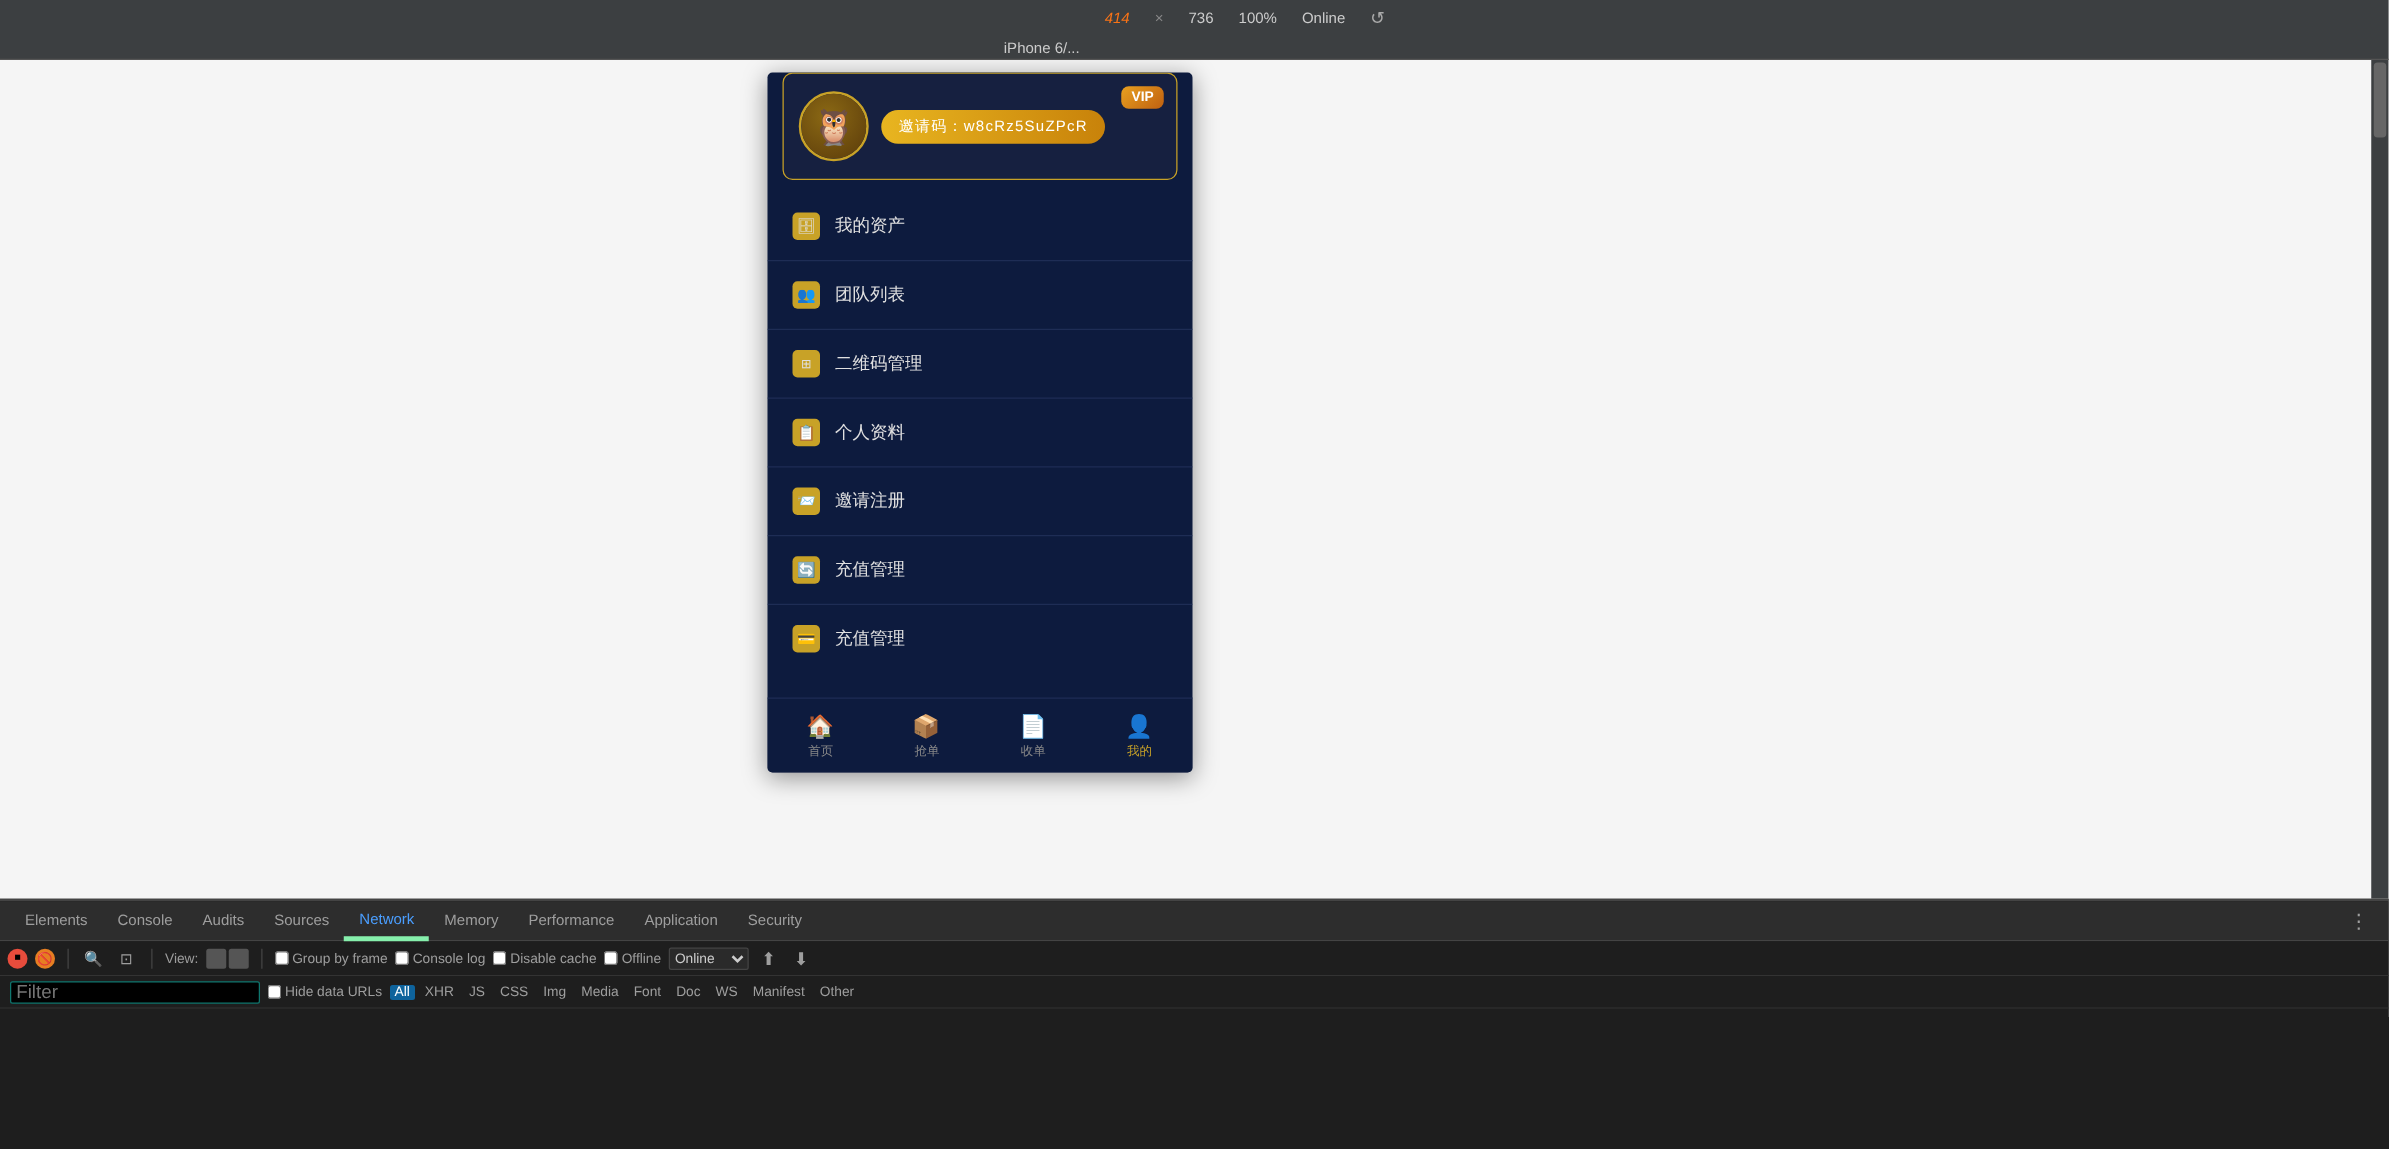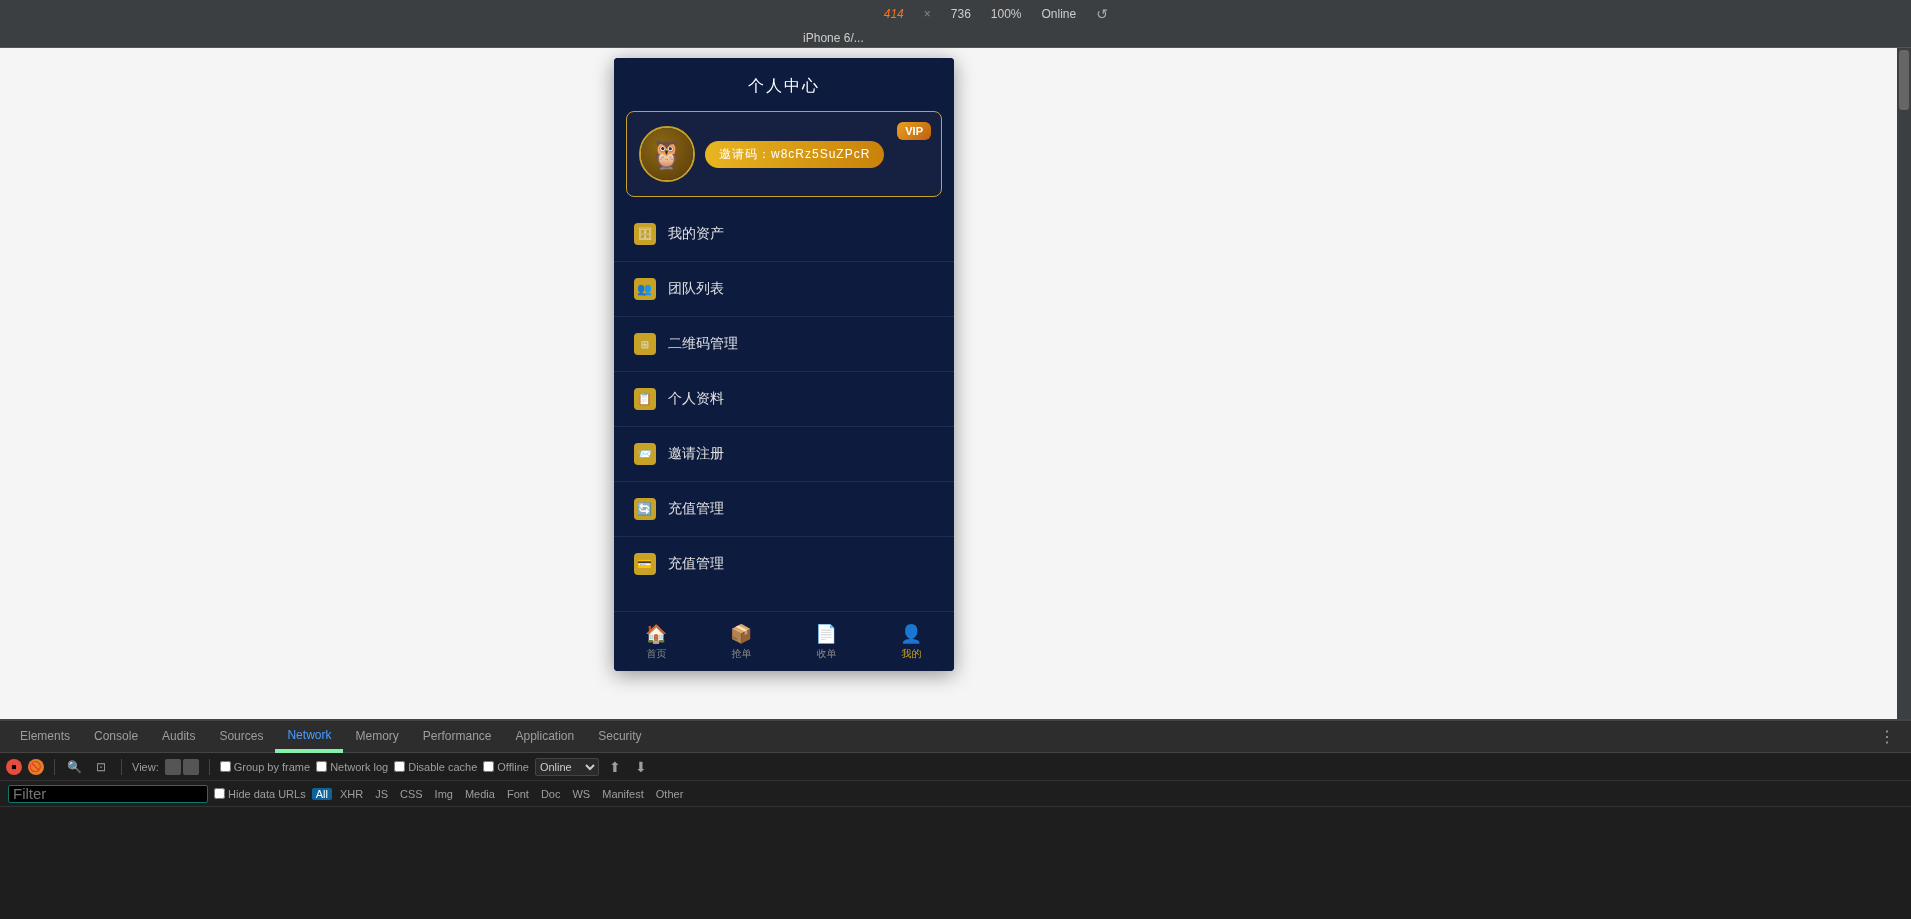--- a/index.html
+++ b/index.html
@@ -367,23 +367,20 @@
   <span style="color:#ccc; font-size:12px; cursor:pointer;">Online</span>
   <span style="color:#aaa; font-size:14px; cursor:pointer;">↺</span>
 </div>
 
 <div class="ruler-h"></div>
 
 <div class="main-area">
 
   <div class="phone-preview">
 
-    <div class="app-header">
-      <span>个人中心</span>
-    </div>
 
     <div class="profile-card">
       <div class="avatar-wrap">
         <div class="avatar-img">
           <span>🦉</span>
         </div>
       </div>
       <div class="invite-badge">
         <span>邀请码：w8cRz5SuZPcR</span>
       </div>
@@ -495,21 +492,21 @@
       <div class="dt-view-icon"></div>
       <div class="dt-view-icon"></div>
     </div>
     <div class="dt-sep"></div>
     <div class="dt-checkbox-group">
       <input type="checkbox" style="">
       <span>Group by frame</span>
     </div>
     <div class="dt-checkbox-group">
       <input type="checkbox" style="">
-      <span>Network log</span>
+      <span>Console log</span>
     </div>
     <div class="dt-checkbox-group">
       <input type="checkbox" style="">
       <span>Disable cache</span>
     </div>
     <div class="dt-checkbox-group">
       <input type="checkbox" style="">
       <span>Offline</span>
     </div>
     <select style="background:#2a2a2a; border:1px solid #444; color:#ccc; font-size:11px; height:18px; outline:none; border-radius:2px;">

